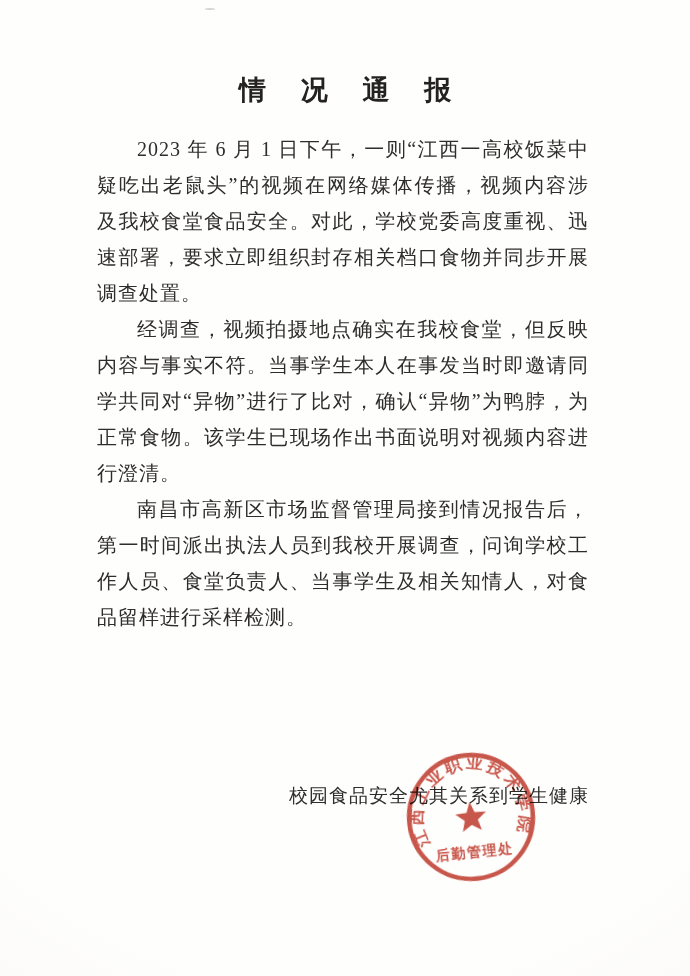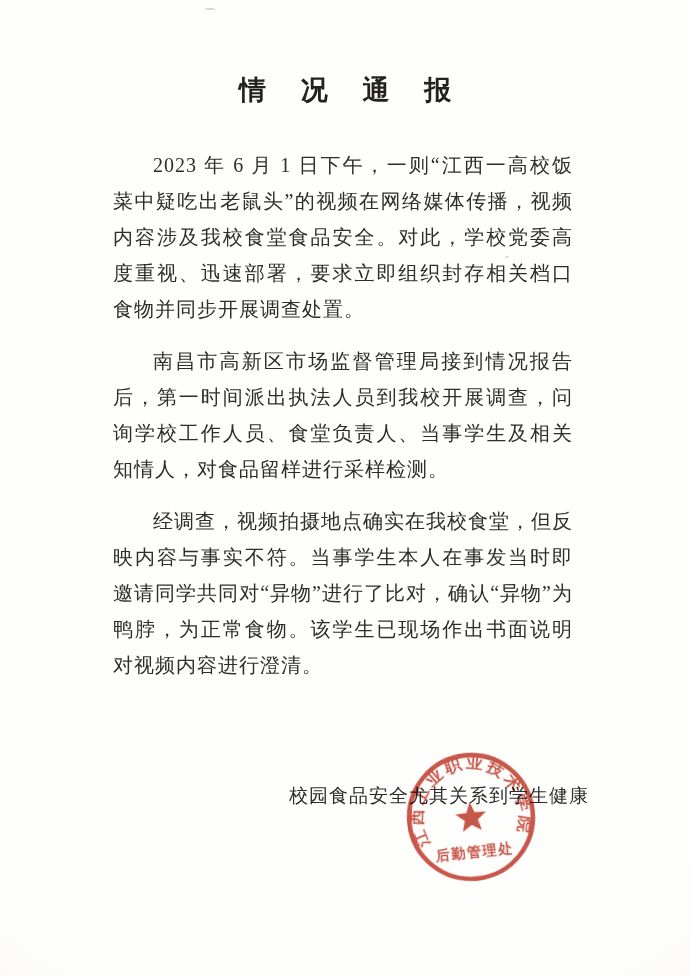--- a/index.html
+++ b/index.html
@@ -38,21 +38,21 @@
     left: 97px;
     width: 492px;
     font-size: 20px;
     line-height: 36px;
     letter-spacing: 1px;
     text-align: justify;
     text-justify: inter-ideograph;
     color: #2e2d2b;
   }
   .body p {
-    margin: 16px;
+    margin: 0;
     text-indent: 2em;
   }
   .signature {
     position: absolute;
     top: 783px;
     right: 101px;
     font-size: 19px;
     letter-spacing: 1px;
     color: #2e2d2b;
     white-space: nowrap;
@@ -101,22 +101,22 @@
 </style>
 </head>
 <body>
 
 <div class="page">
 
   <h1 class="title">情 况 通 报</h1>
 
   <div class="body">
     <p>2023 年 6 月 1 日下午，一则“江西一高校饭菜中疑吃出老鼠头”的视频在网络媒体传播，视频内容涉及我校食堂食品安全。对此，学校党委高度重视、迅速部署，要求立即组织封存相关档口食物并同步开展调查处置。</p>
+    <p>经调查，视频拍摄地点确实在我校食堂，但反映内容与事实不符。当事学生本人在事发当时即邀请同学共同对“异物”进行了比对，确认“异物”为鸭脖，为正常食物。该学生已现场作出书面说明对视频内容进行澄清。</p>
     <p>南昌市高新区市场监督管理局接到情况报告后，第一时间派出执法人员到我校开展调查，问询学校工作人员、食堂负责人、当事学生及相关知情人，对食品留样进行采样检测。</p>
-    <p>经调查，视频拍摄地点确实在我校食堂，但反映内容与事实不符。当事学生本人在事发当时即邀请同学共同对“异物”进行了比对，确认“异物”为鸭脖，为正常食物。该学生已现场作出书面说明对视频内容进行澄清。</p>
   </div>
 
   <div class="signature">校园食品安全尤其关系到学生健康</div>
 
 
   <svg class="seal" viewBox="0 0 140 140" xmlns="http://www.w3.org/2000/svg">
     <defs>
       <path id="sealArc" d="M 28.4 94 A 48 48 0 1 1 111.6 94" fill="none"></path>
     </defs>
     <circle cx="70" cy="70" r="61" fill="none" stroke-width="4.5" stroke="#c0392b"></circle>

